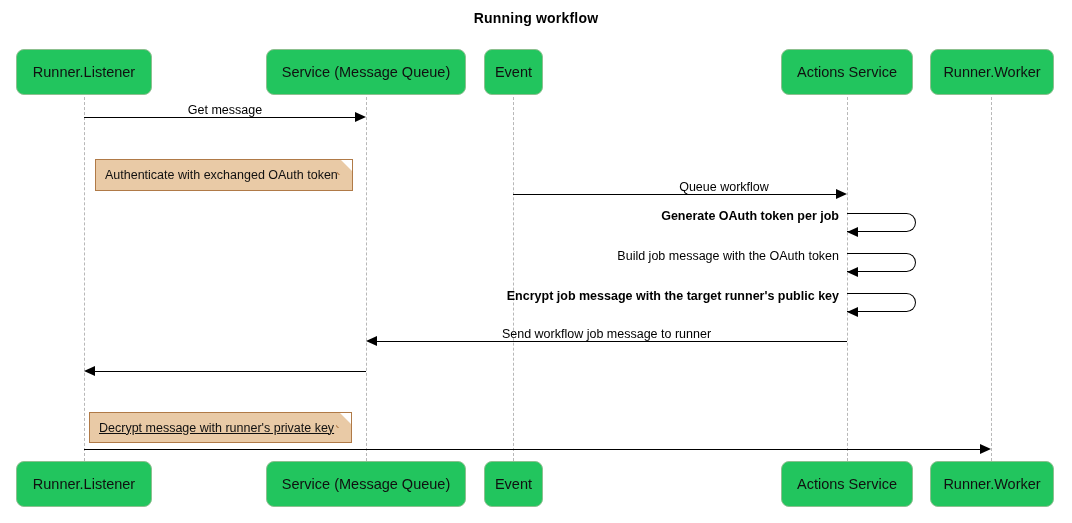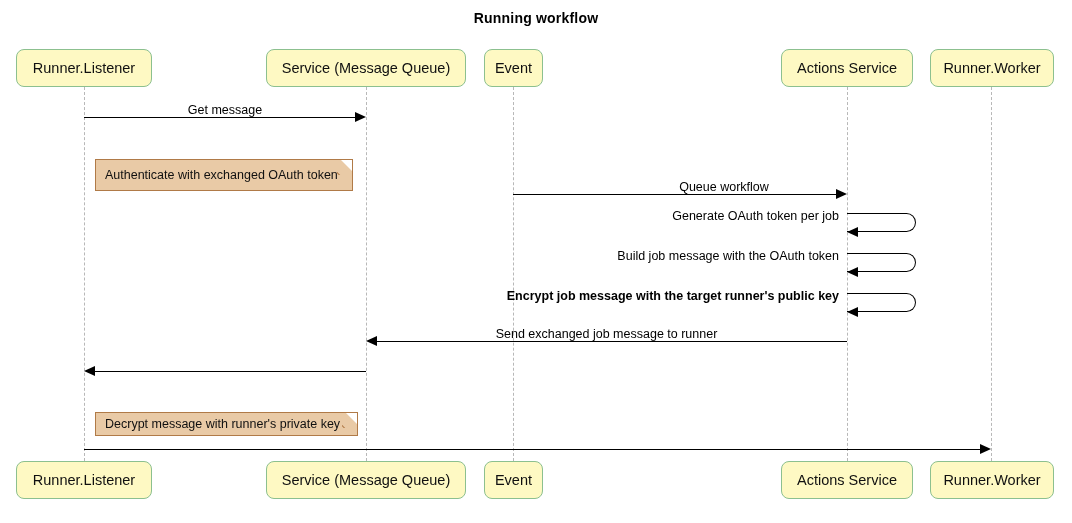--- a/index.html
+++ b/index.html
@@ -24,29 +24,29 @@
     width: 1072px;
     text-align: center;
     font-size: 14px;
     font-weight: bold;
     color: #000000;
     letter-spacing: 0.2px;
   }
   .actor-box {
     position: absolute;
     box-sizing: border-box;
-    background: #fef9c3;
+    background: #22c55e;
     border: 1px solid #8cc08f;
     border-radius: 8px;
     display: flex;
     align-items: center;
     justify-content: center;
     color: #101010;
     font-size: 14.5px;
-    height: 38px;
+    height: 46px;
     white-space: nowrap;
   }
   .lifeline {
     position: absolute;
     width: 0;
     border-left: 1px dashed #b8b8b8;
   }
   .msg-line {
     position: absolute;
     height: 0;
@@ -172,47 +172,47 @@
   </div>
 
   <div class="msg-label" style="left:84px; top:103px; width:282px;">Get message</div>
   <div class="msg-line" style="left:84px; top:117px; width:271px;"></div>
   <div class="arrow-head arrow-right" style="left:355px; top:111.5px;"></div>
 
   <div class="msg-label" style="left:513px; top:180px; width:334px;padding-left:44px;">Queue workflow</div>
   <div class="msg-line" style="left:513px; top:194px; width:323px;"></div>
   <div class="arrow-head arrow-right" style="left:836px; top:188.5px;"></div>
 
-  <div class="msg-label right-align" style="left:547px; top:209px; width:292px;">Generate OAuth token per job</div>
+  <div class="msg-label right-align" style="left:547px; top:209px; width:292px;font-weight:bold;">Generate OAuth token per job</div>
   <div class="self-loop" style="left:847px; top:213px; width:69px; height:19px;"></div>
   <div class="arrow-head arrow-left" style="left:847px; top:226.5px;"></div>
 
   <div class="msg-label right-align" style="left:547px; top:249px; width:292px;">Build job message with the OAuth token</div>
   <div class="self-loop" style="left:847px; top:253px; width:69px; height:19px;"></div>
   <div class="arrow-head arrow-left" style="left:847px; top:266.5px;"></div>
 
   <div class="msg-label right-align" style="left:500px; top:289px; width:339px;font-weight:bold;">Encrypt job message with the target runner's public key</div>
   <div class="self-loop" style="left:847px; top:293px; width:69px; height:19px;"></div>
   <div class="arrow-head arrow-left" style="left:847px; top:306.5px;"></div>
 
-  <div class="msg-label" style="left:366px; top:327px; width:481px;">Send exchanged job message to runner</div>
+  <div class="msg-label" style="left:366px; top:327px; width:481px;">Send workflow job message to runner</div>
   <div class="msg-line" style="left:377px; top:341px; width:470px;"></div>
   <div class="arrow-head arrow-left" style="left:366px; top:335.5px;"></div>
 
   <div class="msg-line" style="left:95px; top:371px; width:271px;"></div>
   <div class="arrow-head arrow-left" style="left:84px; top:365.5px;"></div>
 
   <div class="msg-line" style="left:84px; top:449px; width:896px;"></div>
   <div class="arrow-head arrow-right" style="left:980px; top:443.5px;"></div>
 
   <div class="note" style="left:95px; top:131px; width:258px; height:32px;">
     <span>Authenticate with exchanged OAuth token</span>
     <span class="note-fold"></span>
     <span class="note-fold-edge"></span>
   </div>
 
-  <div class="note" style="left:95px; top:384px; width:263px; height:24px;">
+  <div class="note" style="left:89px; top:384px; width:263px; height:31px;text-decoration:underline;">
     <span>Decrypt message with runner's private key</span>
     <span class="note-fold"></span>
     <span class="note-fold-edge"></span>
   </div>
 
 </div>
 
 </body></html>

